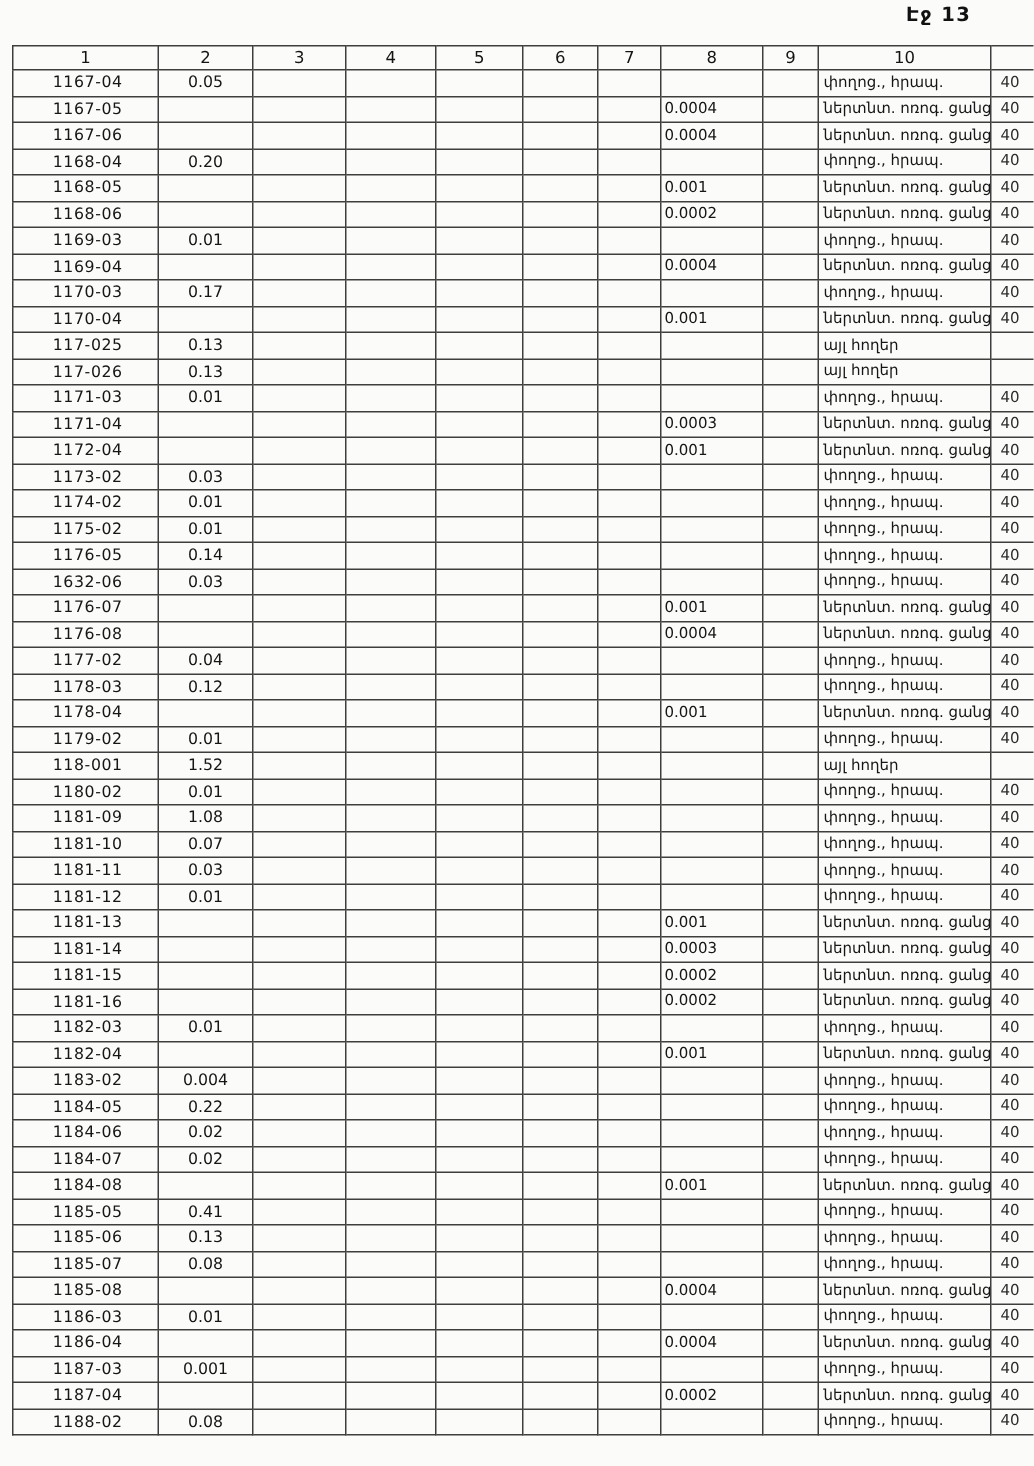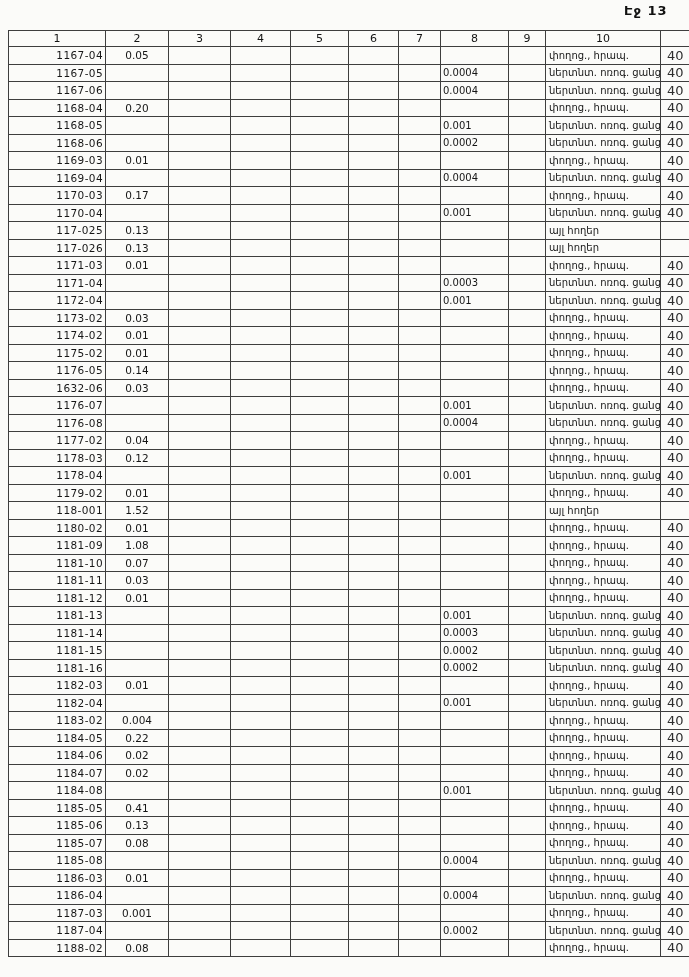--- a/index.html
+++ b/index.html
@@ -7,21 +7,21 @@
   body {
     background: #fbfbf9;
     font-family: "DejaVu Sans", sans-serif;
     color: #1a1a1a;
     position: relative;
     overflow: hidden;
   }
   .page-header {
     position: absolute;
     top: 3px;
-    left: 624px;
+    left: 604px;
     font-size: 13px;
     font-weight: bold;
     letter-spacing: 1px;
     color: #111;
   }
   table.parcel-table {
     position: absolute;
     top: 30px;
     left: 8px;
     width: 681px;
@@ -38,27 +38,27 @@
     padding: 0 2px;
     vertical-align: middle;
   }
   thead th {
     font-weight: normal;
     font-size: 11px;
     text-align: center;
     height: 16px;
     color: #141414;
   }
-  td.col1 { text-align: right; padding-left: 5px; letter-spacing: 0.4px; }
+  td.col1 { text-align: center; padding-left: 5px; letter-spacing: 0.4px; }
   td.col2 { text-align: center; }
   td.col3, td.col4, td.col5, td.col6, td.col7, td.col9 { }
   td.col8 { text-align: left; font-size: 10px; }
   td.col10 { text-align: left; padding-left: 3px; font-size: 10px; }
   .m { border-right: none !important; }
-  td.col11 { font-size: 13px; color: #2e2e2e; padding-left: 6px; text-align: left; }
+  td.col11 { font-size: 10px; color: #2e2e2e; padding-left: 6px; text-align: left; }
 </style>
 </head>
 <body>
 
 <div class="page">
 
   <div class="page-header">Էջ 13</div>
 
   <table class="parcel-table">
     <colgroup>

